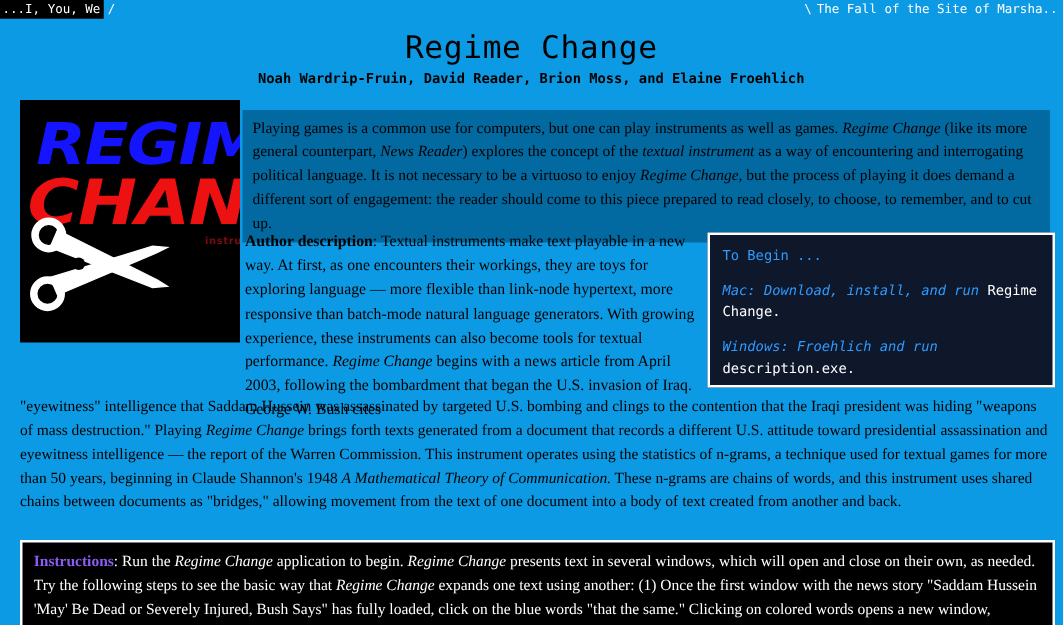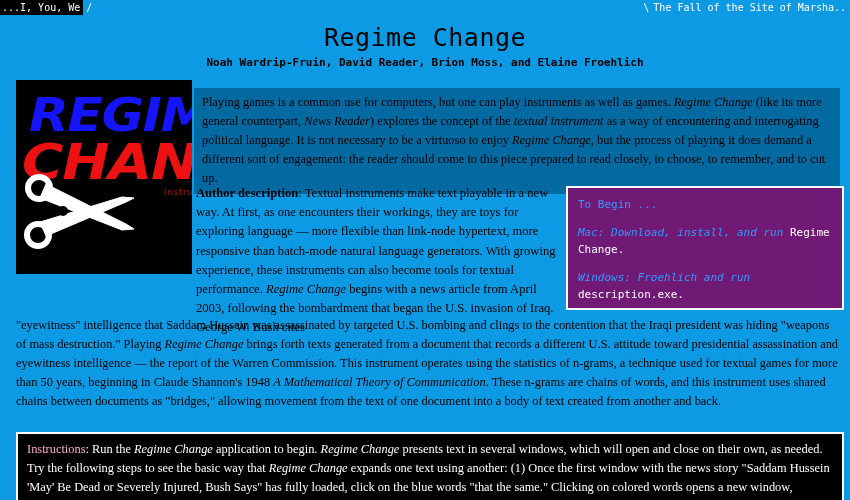--- a/index.html
+++ b/index.html
@@ -168,21 +168,21 @@
     font-size: 12.4px;
     line-height: 19px;
   }
 
   
   #begin-box {
     position: absolute;
     left: 566px; top: 186px;
     width: 254px;
     height: 104px;
-    background: #701a75;
+    background: #0f172a;
     border: 2px solid #ffffff;
     padding: 8px 10px;
     box-sizing: content-box;
     font-family: "DejaVu Sans Mono", monospace;
     font-size: 11px;
     line-height: 17px;
     color: #ffffff;
   }
   #begin-box .link {
     color: #2e9bff;
@@ -205,22 +205,22 @@
     background: #000000;
     border: 2px solid #ffffff;
     padding: 6px 9px 0 9px;
     overflow: hidden;
     color: #ffffff;
     font-family: "Liberation Serif", serif;
     font-size: 12.4px;
     line-height: 19px;
   }
   #instructions-box .lead {
-    color: #f9a8d4;
-    font-weight: normal;
+    color: #8b5cf6;
+    font-weight: bold;
   }
   .ital { font-style: italic; }
 </style>
 </head>
 <body>
 
 <div id="topbar">
   <div id="nav-prev">
     <span class="prev-label">...I, You, We</span>
       <span class="slash">/</span>

